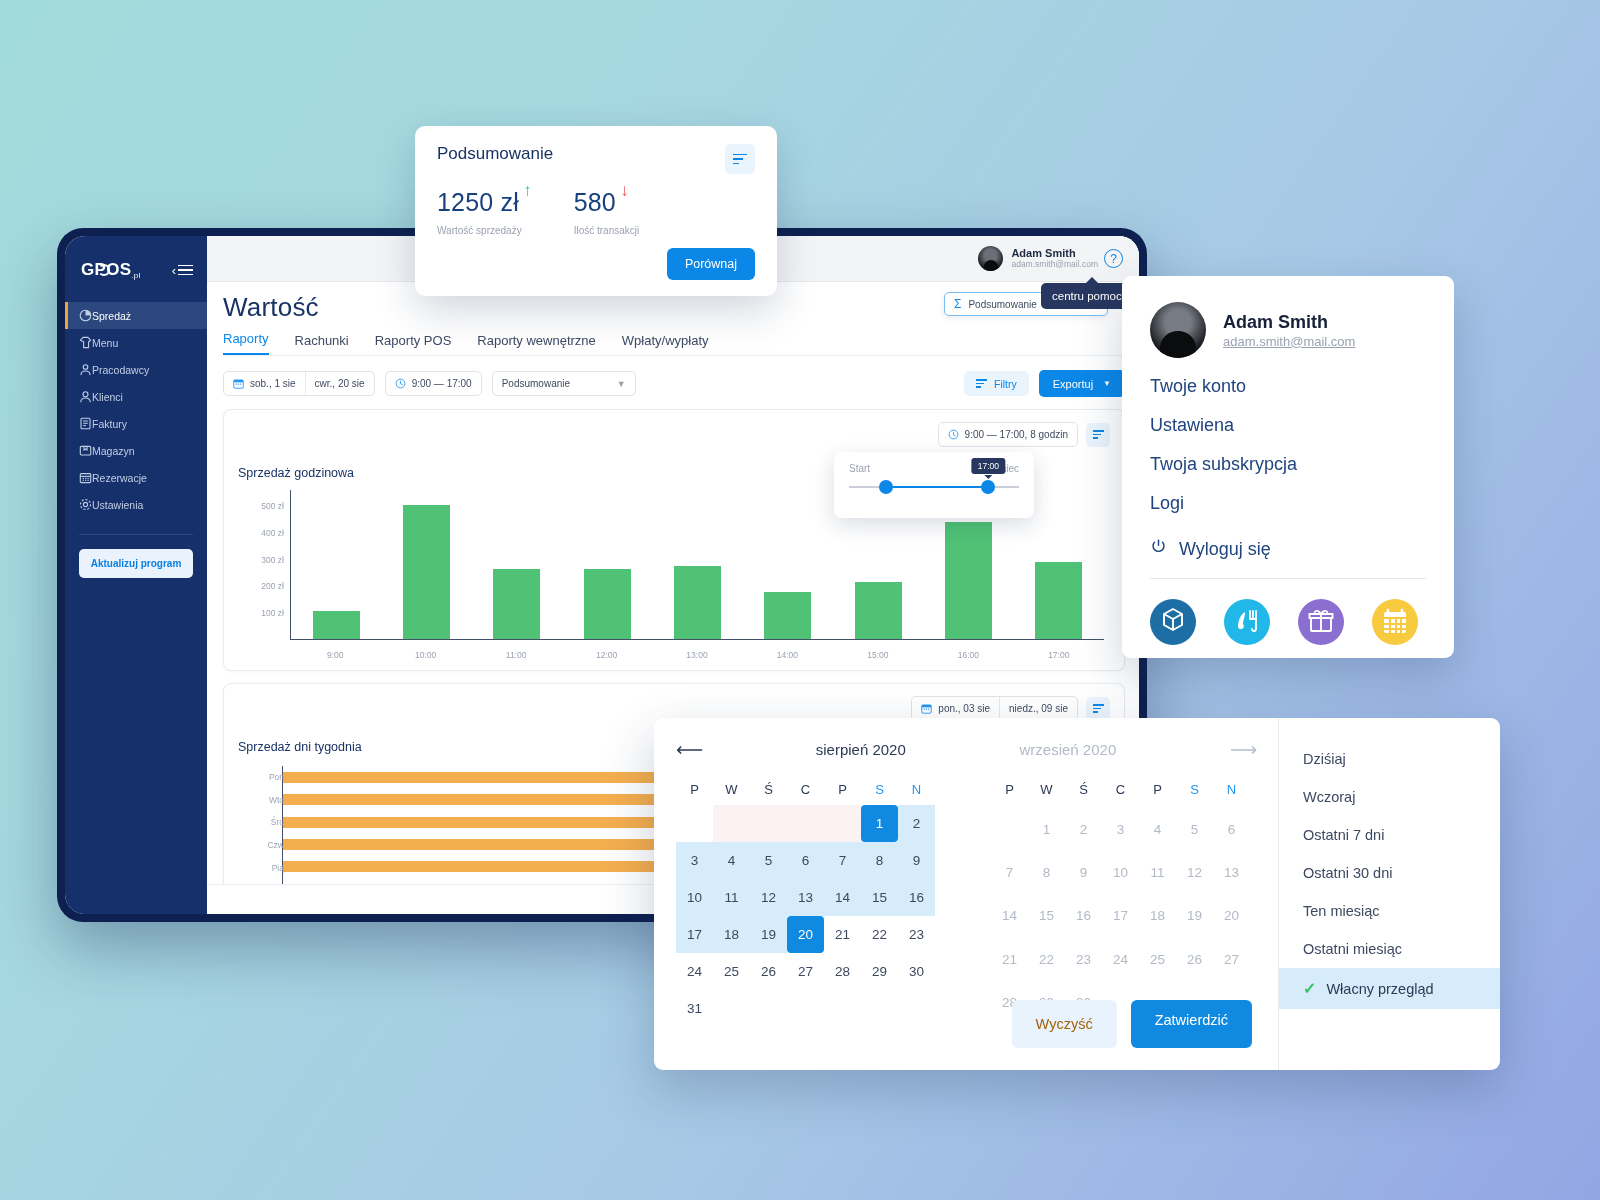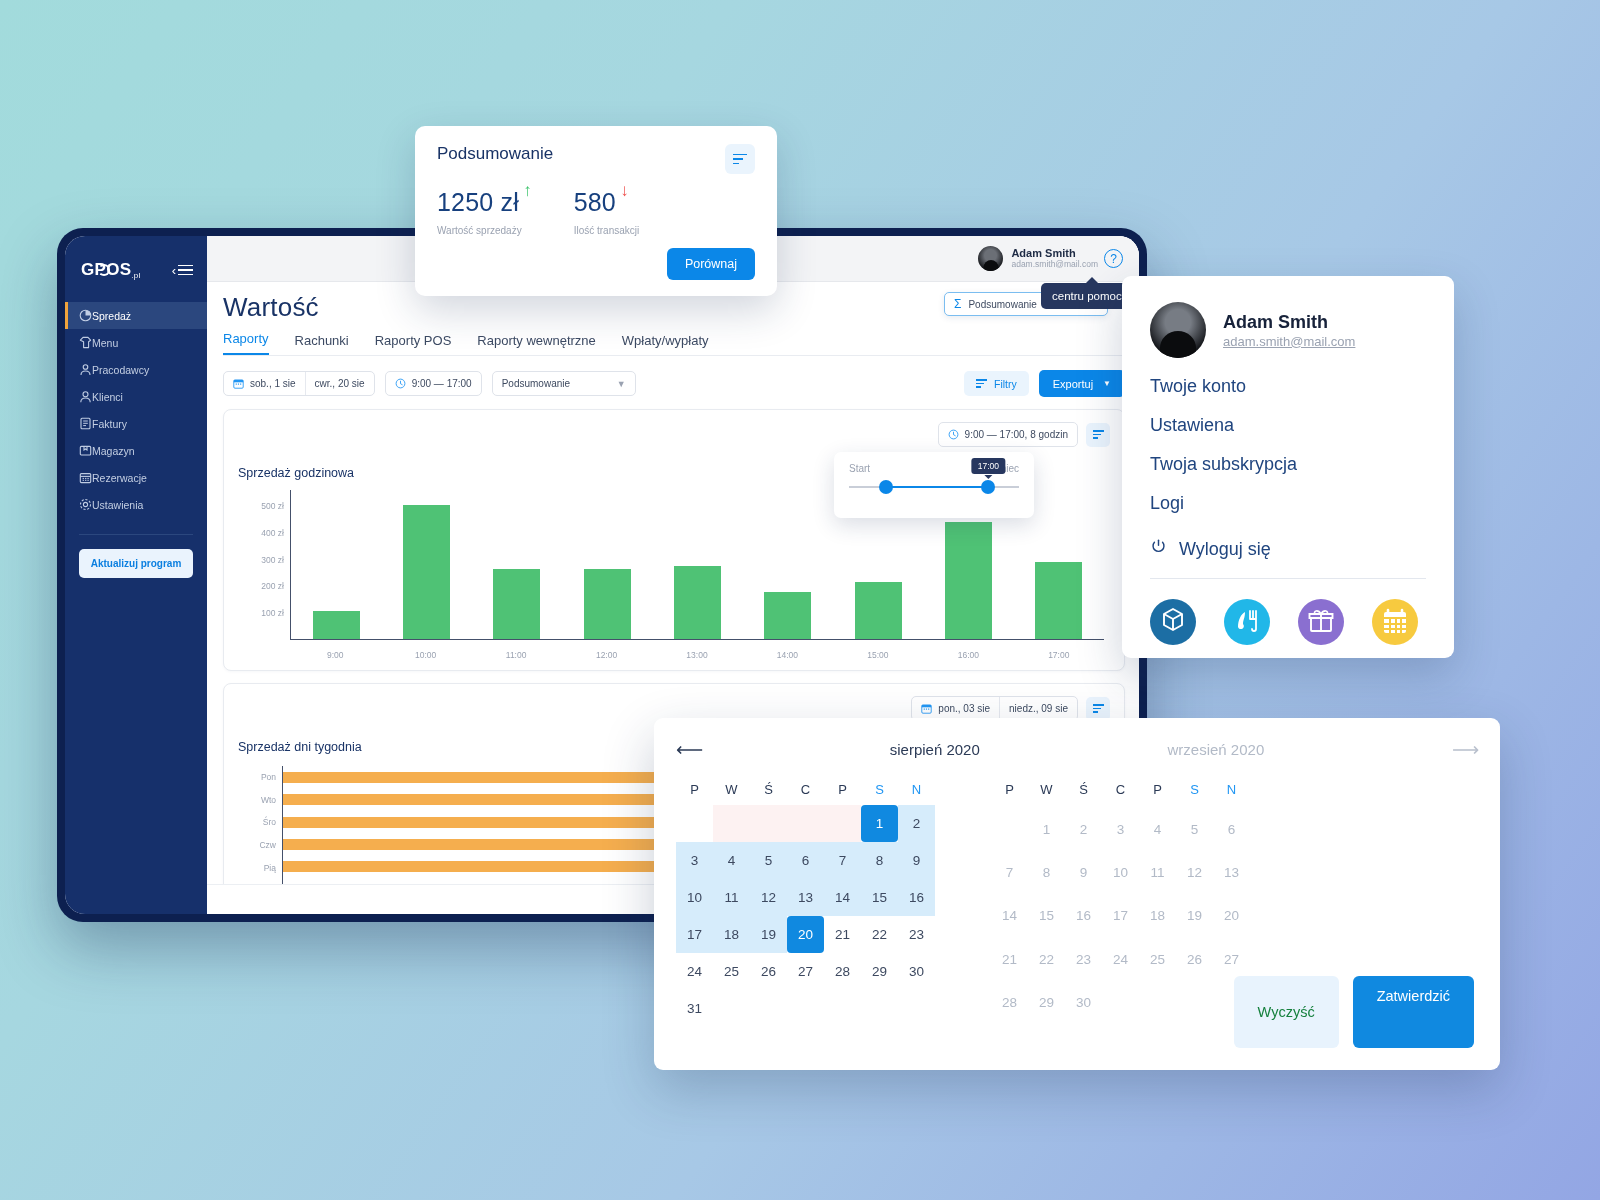--- a/index.html
+++ b/index.html
@@ -81,21 +81,21 @@
   .hbar-col { flex: 1; display:flex; justify-content:center; align-items:flex-end; height:100%; }
   .hbar { width: 52%; background: #4fc275; }
   .hc-ylab { position:absolute; left: 0; width: 46px; text-align: right; font-size: 8.5px; color: #9aa2b1; transform: translateY(-50%); }
   .hc-xlab { position:absolute; bottom: 2px; font-size: 8.5px; color: #9aa2b1; transform: translateX(-50%); }
 
   
   .wchart { position: relative; height: 188px; margin-top: 6px; }
   .wc-plot { position:absolute; left: 44px; right: 4px; top: 6px; bottom: 24px; border-left: 1.4px solid #44506a; border-bottom: 1.4px solid #44506a; display:flex; flex-direction:column; justify-content: space-around; }
   .wrow { height: 11px; display:flex; align-items:center; }
   .wbar { height: 100%; background: #f5ae4e; }
-  .wc-ylab { position:absolute; left:0; width: 38px; text-align: right; font-size: 8.5px; color: #9aa2b1; transform: translateY(-50%); }
+  .wc-ylab { position:absolute; left:8px; width: 38px; text-align: right; font-size: 8.5px; color: #9aa2b1; transform: translateY(-50%); }
   .wc-ylab.we { color: #193366; font-weight: bold; }
   .wc-xlab { position:absolute; bottom: 4px; font-size: 8.5px; color: #9aa2b1; transform: translateX(-50%); }
 
   .footer { position:absolute; left:0; right:0; bottom:0; height: 30px; border-top: 1px solid #eceff3; background:#fff; text-align:right; padding: 4px 20px 0 0; }
   .footer .p1 { font-size: 9.5px; color: #1d3a6b; font-weight: bold; }
   .footer .p2 { font-size: 7.5px; color: #9aa2b1; text-decoration: underline; }
 
   
   #summaryCard {
     position:absolute; left: 415px; top: 126px; width: 362px; height: 170px;
@@ -178,21 +178,21 @@
   .dp-day.edge { background:#1089e0; color:#fff; border-radius: 4px; }
   .dp-day.blank { cursor: default; }
   .dp-day.soft { background:#fdf2f2; }
   .dp-grid.dim .dp-day { color:#b2bac7; }
 
   .dp-side { width: 222px; border-left: 1px solid #e6e9ef; padding: 22px 0 0; }
   .dp-preset { font-size: 14.5px; color:#3d4960; padding: 11px 24px; cursor:pointer; }
   .dp-preset.sel { background:#d6ecfb; color:#2b3a56; display:flex; align-items:center; gap: 10px; }
   .dp-check { color:#35c265; font-size: 16px; font-weight: bold; }
   .dp-actions { position:absolute; right: 26px; bottom: 22px; display:flex; gap: 14px; }
-  .btn-clear { background:#e8f3fd; color:#15803d; font-size: 14.5px; padding: 28px 24px; border-radius: 6px; cursor:pointer;margin-left:17px; }
+  .btn-clear { background:#e8f3fd; color:#a16207; font-size: 14.5px; padding: 16px 24px; border-radius: 6px; cursor:pointer;margin-left:17px; }
   .btn-ok { background:#1089e0; color:#fff; font-size: 14.5px; padding: 12px 24px; border-radius: 6px; cursor:pointer; }
 </style>
 </head>
 <body>
 
 <div class="stage">
 
   <div id="tablet">
     <div id="tabletInner">
 
@@ -693,15 +693,27 @@
             <div class="dp-day">28</div>
             <div class="dp-day">29</div>
             <div class="dp-day">30</div>
           </div>
       </div>
       <div class="dp-actions">
         <div class="btn-clear">Wyczyść</div>
         <div class="btn-ok">Zatwierdzić</div>
       </div>
     </div>
+    <div class="dp-side" id="dpPresets">
+        <div class="dp-preset">Dziśiaj</div>
+        <div class="dp-preset">Wczoraj</div>
+        <div class="dp-preset">Ostatni 7 dni</div>
+        <div class="dp-preset">Ostatni 30 dni</div>
+        <div class="dp-preset">Ten miesiąc</div>
+        <div class="dp-preset">Ostatni miesiąc</div>
+        <div class="dp-preset sel">
+          <span class="dp-check">✓</span>
+          <span>Włacny przegląd</span>
+        </div>
+      </div>
   </div>
 
 </div>
 
 </body></html>

